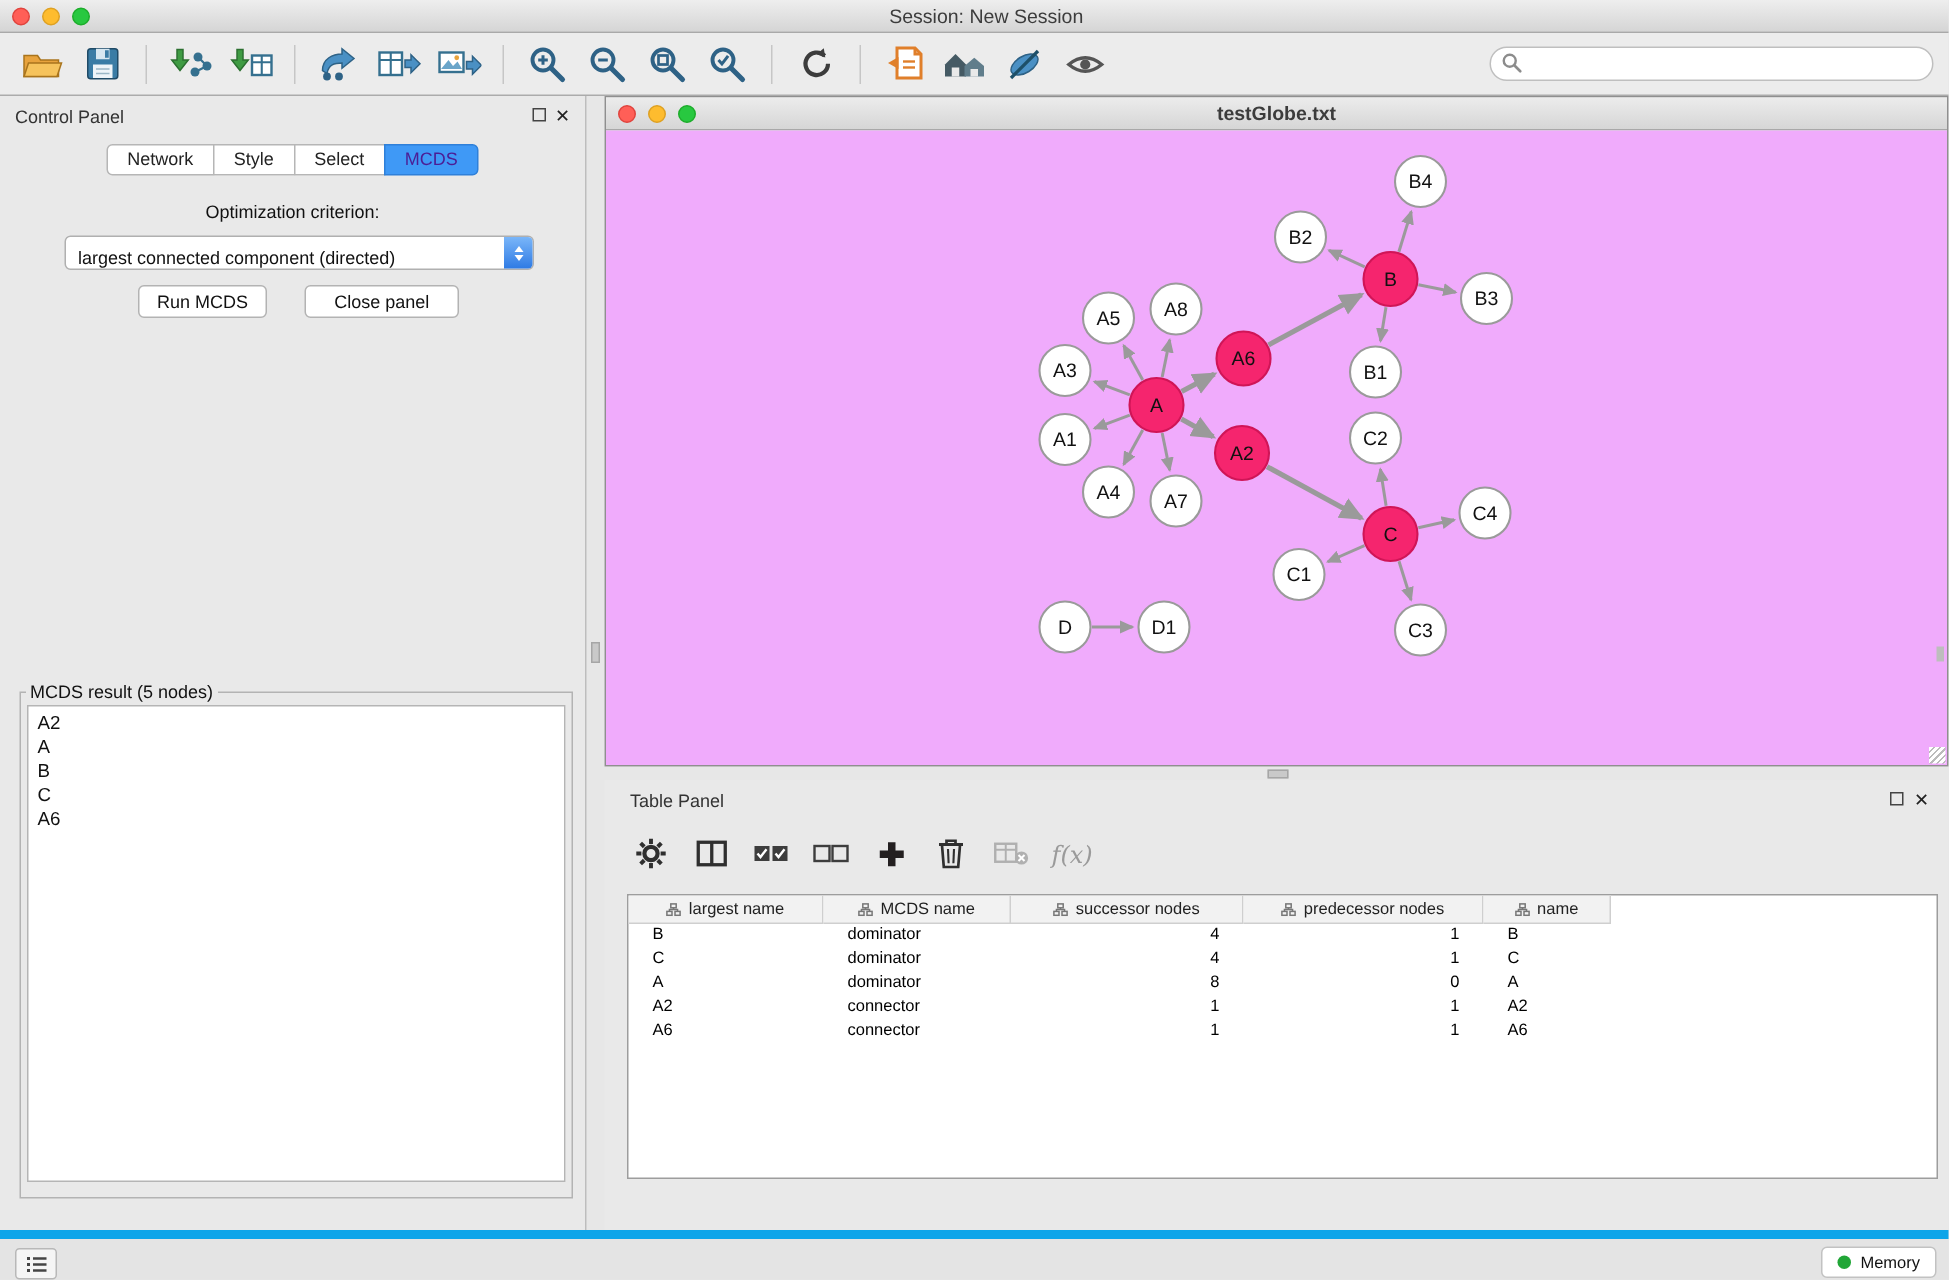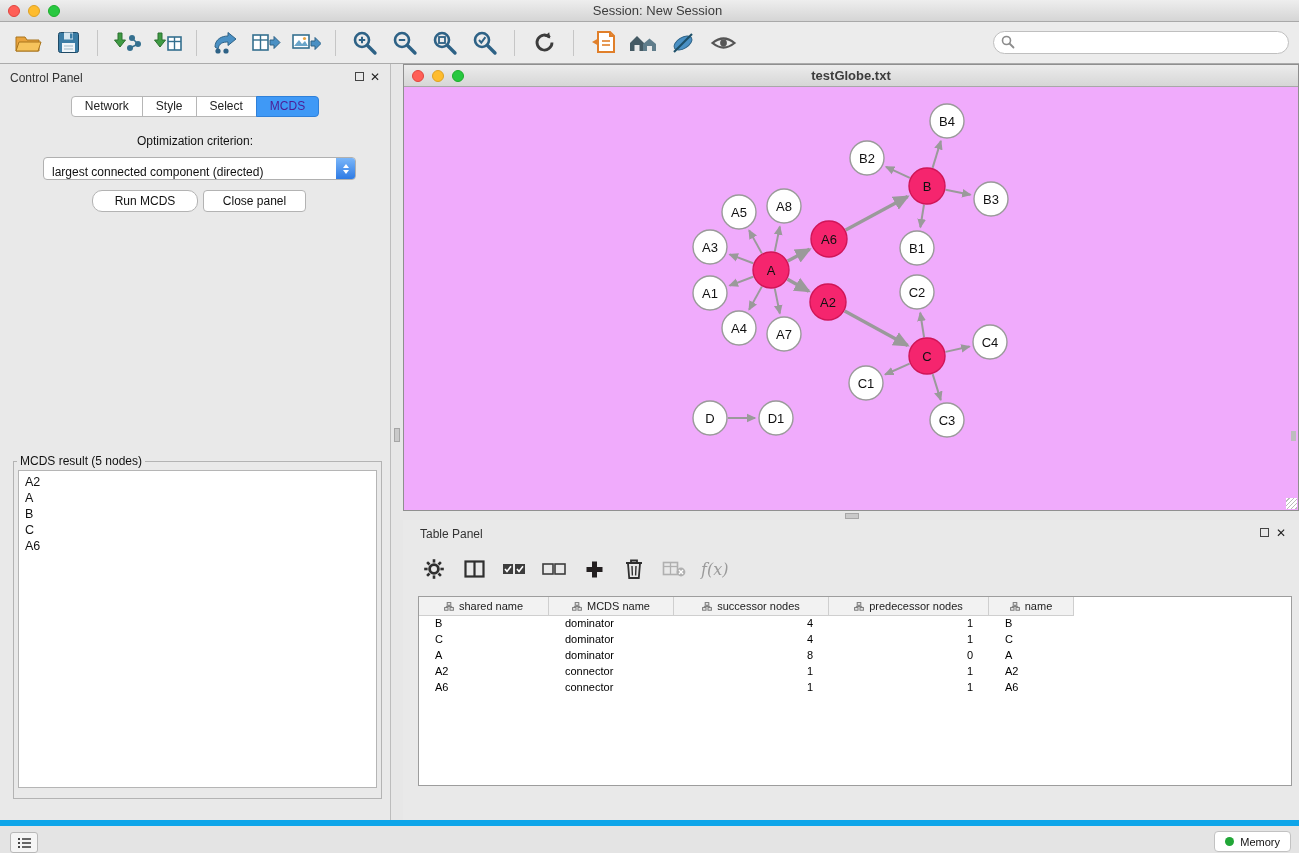--- a/index.html
+++ b/index.html
@@ -60,21 +60,21 @@
   background:linear-gradient(#7ab6f9,#2f7be4); display:flex; flex-direction:column;
   align-items:center; justify-content:center; }
 .arrow-up { width:0; height:0; border-left:3.5px solid transparent;
   border-right:3.5px solid transparent; border-bottom:4.5px solid #fff; margin-bottom:2px; }
 .arrow-down { width:0; height:0; border-left:3.5px solid transparent;
   border-right:3.5px solid transparent; border-top:4.5px solid #fff; }
 
 .btn { position:absolute; height:22px; background:#fff; border:1px solid #b3b3b3;
   border-radius:4px; font-size:12px; color:#111; display:flex; align-items:center;
   justify-content:center; }
-.btn-run   { left:92px;  top:126px; width:106px;border-radius:10px; }
+.btn-run   { left:92px;  top:126px; width:86px; }
 .btn-close { left:203px; top:126px; width:103px; }
 
 .result-box { position:absolute; left:13px; top:390px; width:369px; height:345px;
   border:1px solid #b3b3b3; }
 .result-box legend { font-size:12px; color:#111; padding:0 3px; margin-left:3px; }
 .result-list { margin:2px 4px; height:318px; background:#fff;
   border:1px solid #b5b5b5; padding:3px 6px; font-size:12.5px; overflow:hidden; }
 .result-item { line-height:16px; color:#111; }
 
 
@@ -476,21 +476,21 @@
 
   <div class="table-box">
     <div class="thead">
         <div class="thcell" style="width: 130px;">
           <svg width="10" height="9" viewBox="0 0 10 9">
             <rect x="3.2" y="0.6" width="3.6" height="2.6" fill="none" stroke="#777" stroke-width="1"></rect>
             <rect x="0.6" y="5.6" width="3.4" height="2.6" fill="none" stroke="#777" stroke-width="1"></rect>
             <rect x="6" y="5.6" width="3.4" height="2.6" fill="none" stroke="#777" stroke-width="1"></rect>
             <path d="M5 3.2 L5 4.4 M2.3 5.6 L2.3 4.4 L7.7 4.4 L7.7 5.6" fill="none" stroke="#777" stroke-width="1"></path>
           </svg>
-          <span>shared name</span>
+          <span>largest name</span>
         </div>
         <div class="thcell" style="width: 125px;">
           <svg width="10" height="9" viewBox="0 0 10 9">
             <rect x="3.2" y="0.6" width="3.6" height="2.6" fill="none" stroke="#777" stroke-width="1"></rect>
             <rect x="0.6" y="5.6" width="3.4" height="2.6" fill="none" stroke="#777" stroke-width="1"></rect>
             <rect x="6" y="5.6" width="3.4" height="2.6" fill="none" stroke="#777" stroke-width="1"></rect>
             <path d="M5 3.2 L5 4.4 M2.3 5.6 L2.3 4.4 L7.7 4.4 L7.7 5.6" fill="none" stroke="#777" stroke-width="1"></path>
           </svg>
           <span>MCDS name</span>
         </div>

